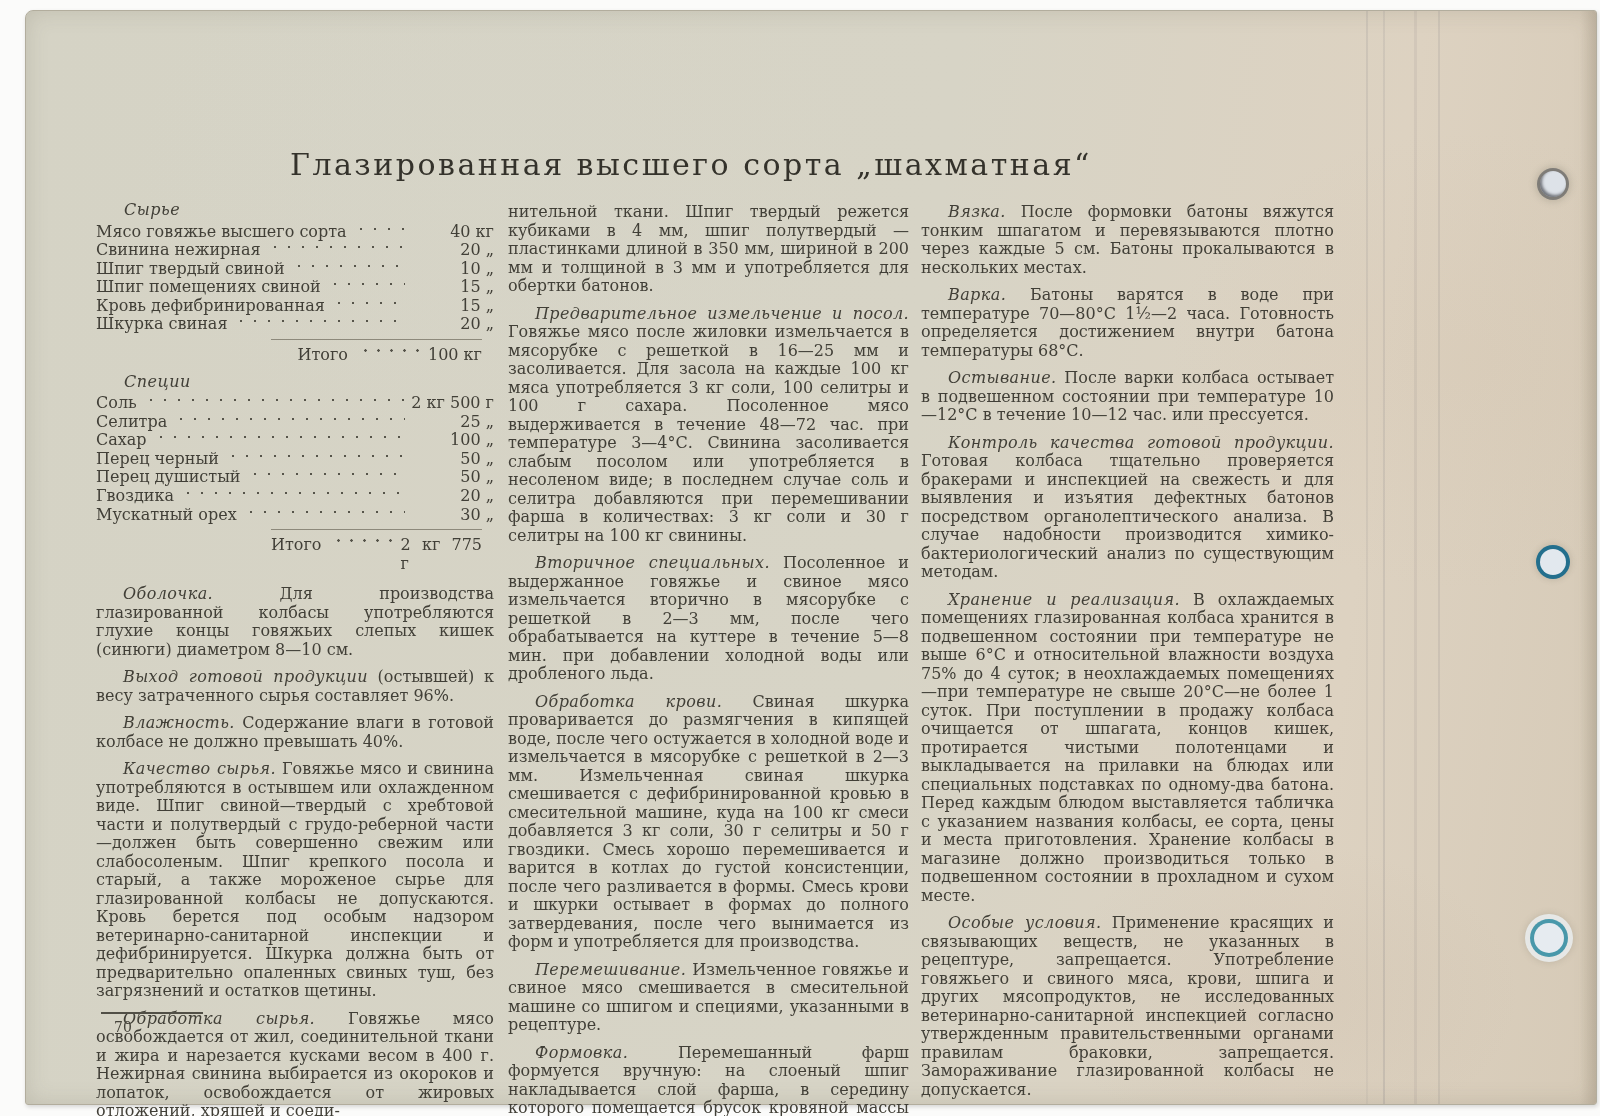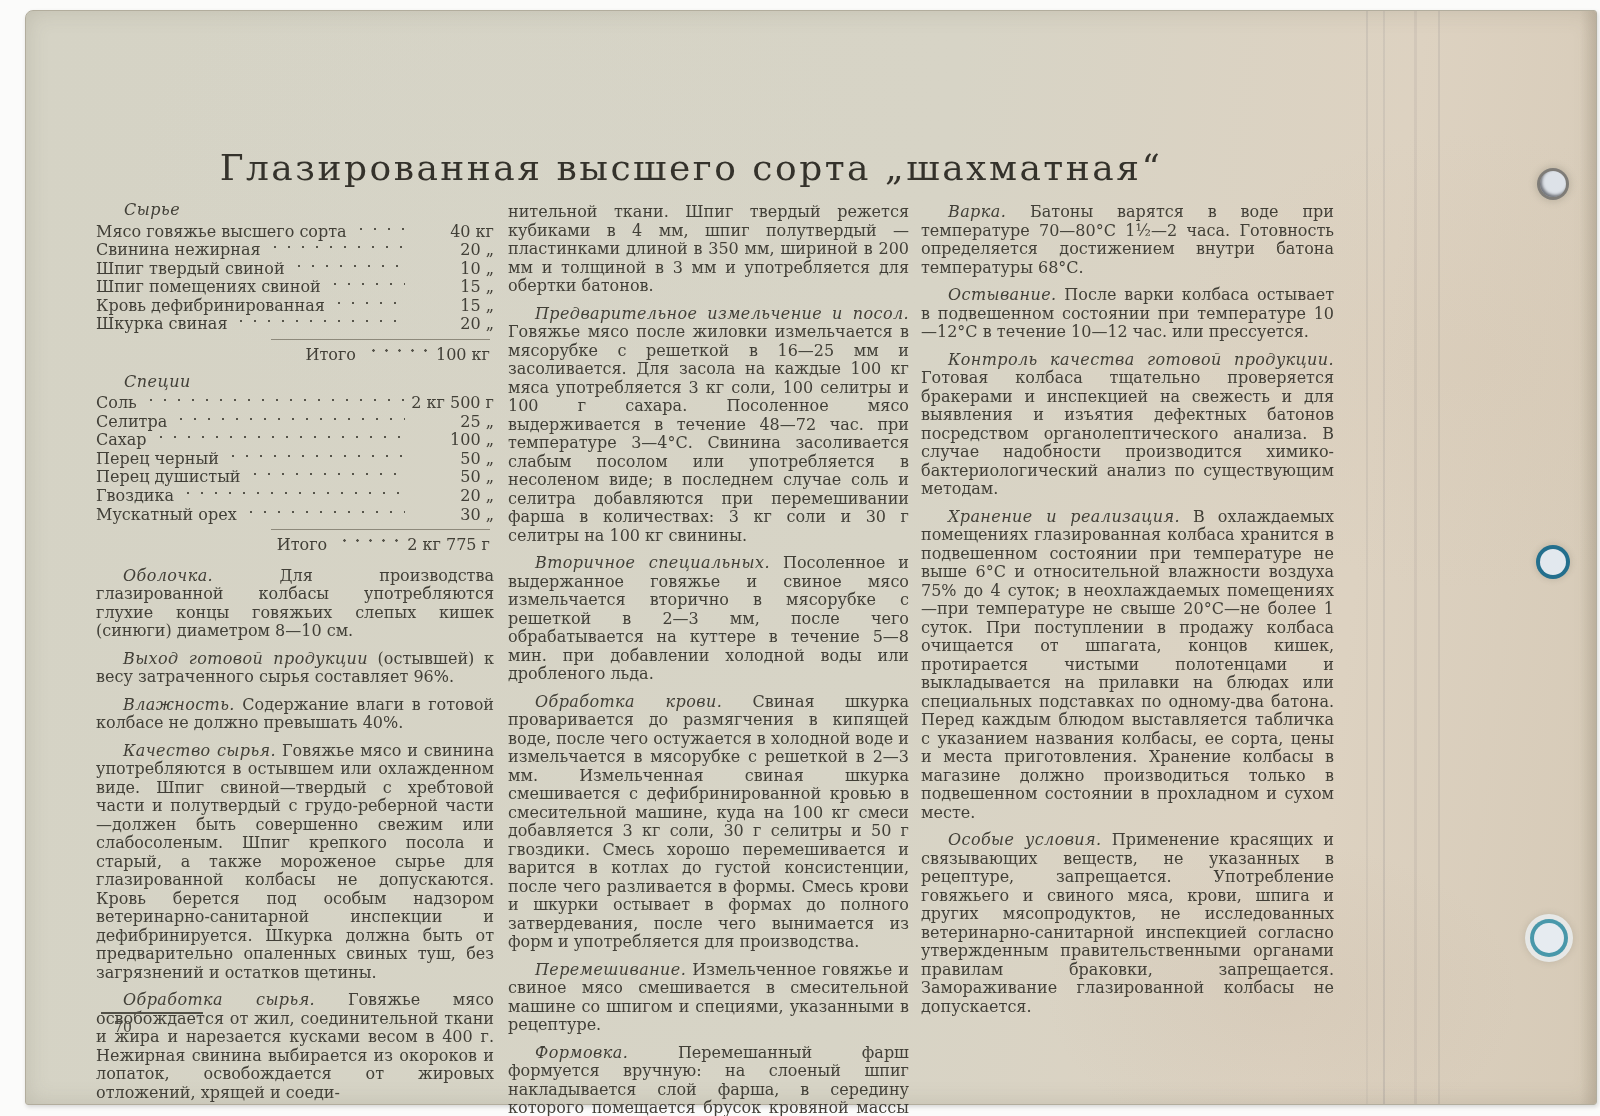--- a/index.html
+++ b/index.html
@@ -15,40 +15,40 @@
       radial-gradient(ellipse 420px 320px at 92% 32%, rgba(205,185,160,0.14), transparent 72%),
       radial-gradient(ellipse 500px 380px at 30% 15%, rgba(215,215,205,0.20), transparent 75%),
       linear-gradient(97deg,#d5d3c5 0%,#d7d4c6 55%,#ddd2c1 82%,#d6cab7 100%);
     border:1px solid #b2ad9d;
     border-radius:8px 3px 3px 3px;
     box-shadow: inset 0 0 22px rgba(95,88,70,0.18), 1px 2px 4px rgba(0,0,0,0.15);
     color:#3e3c35;
   }
   .title{
     position:absolute;top:136px;left:45px;width:1240px;text-align:center;
-    font-size:36px;letter-spacing:2.5px;color:#34322b;white-space:nowrap;
+    font-size:30px;letter-spacing:2.5px;color:#34322b;white-space:nowrap;
   }
   .col{
     position:absolute;font-size:16px;line-height:18.5px;text-align:justify;
     color:#413f37;
   }
   .col1{left:70px;top:190px;width:398px;}
   .col2{left:482px;top:192px;width:401px;}
   .col3{left:895px;top:192px;width:413px;}
   .list-heading{font-style:italic;padding-left:28px;margin:0 0 3px 0;letter-spacing:0.5px;}
   .spice-heading{margin-top:8px;}
   .ing-row{display:flex;align-items:flex-start;height:18.6px;white-space:nowrap;}
   .ing-name{flex:0 0 auto;}
   .leader{
     flex:1 1 auto;height:1em;margin:0 5px;
     background-image:radial-gradient(circle,#56544a 1.1px,transparent 1.5px);
     background-size:14px 14px;background-repeat:repeat-x;background-position:2px calc(100% - 3px);
   }
   .qty{flex:0 0 auto;min-width:84px;text-align:right;white-space:nowrap;}
-  .total-block{border-top:1px solid #8d897b;margin:5px 4px 2px 175px;padding-top:4px;}
+  .total-block{border-top:1px solid #8d897b;margin:5px 12px 2px 175px;padding-top:4px;}
   .total-row{display:flex;justify-content:flex-end;align-items:baseline;}
   .total-label{margin-right:6px;}
   .total-leader{
     width:64px;height:1em;margin:0 5px;
     background-image:radial-gradient(circle,#56544a 1.1px,transparent 1.5px);
     background-size:13px 13px;background-repeat:repeat-x;background-position:0 calc(100% - 3px);
   }
   .paras{margin-top:12px;}
   .para{margin:0 0 9px 0;text-indent:27px;}
   .para .lead{font-style:italic;letter-spacing:0.4px;}
@@ -186,20 +186,21 @@
         <p class="para"><i class="lead">Предварительное измельчение и посол.</i> <span>Говяжье мясо после жиловки измельчается в мясорубке с решеткой в 16—25 мм и засоливается. Для засола на каждые 100 кг мяса употребляется 3 кг соли, 100 селитры и 100 г сахара. Посоленное мясо выдерживается в течение 48—72 час. при температуре 3—4°С. Свинина засоливается слабым посолом или употребляется в несоленом виде; в последнем случае соль и селитра добавляются при перемешивании фарша в количествах: 3 кг соли и 30 г селитры на 100 кг свинины.</span></p>
         <p class="para"><i class="lead">Вторичное специальных.</i> <span>Посоленное и выдержанное говяжье и свиное мясо измельчается вторично в мясорубке с решеткой в 2—3 мм, после чего обрабатывается на куттере в течение 5—8 мин. при добавлении холодной воды или дробленого льда.</span></p>
         <p class="para"><i class="lead">Обработка крови.</i> <span>Свиная шкурка проваривается до размягчения в кипящей воде, после чего остужается в холодной воде и измельчается в мясорубке с решеткой в 2—3 мм. Измельченная свиная шкурка смешивается с дефибринированной кровью в смесительной машине, куда на 100 кг смеси добавляется 3 кг соли, 30 г селитры и 50 г гвоздики. Смесь хорошо перемешивается и варится в котлах до густой консистенции, после чего разливается в формы. Смесь крови и шкурки остывает в формах до полного затвердевания, после чего вынимается из форм и употребляется для производства.</span></p>
         <p class="para"><i class="lead">Перемешивание.</i> <span>Измельченное говяжье и свиное мясо смешивается в смесительной машине со шпигом и специями, указанными в рецептуре.</span></p>
         <p class="para"><i class="lead">Формовка.</i> <span>Перемешанный фарш формуется вручную: на слоеный шпиг накладывается слой фарша, в середину которого помещается брусок кровяной массы и такой же брусок шпига. Батон обертывается в шпиг и вкладывается в оболочку.</span></p>
       </div>
   </div>
 
   <div class="col col3">
     <div class="paras" style="margin-top:0;">
+        <p class="para"><i class="lead">Вязка.</i> <span>После формовки батоны вяжутся тонким шпагатом и перевязываются плотно через каждые 5 см. Батоны прокалываются в нескольких местах.</span></p>
         <p class="para"><i class="lead">Варка.</i> <span>Батоны варятся в воде при температуре 70—80°С 1½—2 часа. Готовность определяется достижением внутри батона температуры 68°С.</span></p>
         <p class="para"><i class="lead">Остывание.</i> <span>После варки колбаса остывает в подвешенном состоянии при температуре 10—12°С в течение 10—12 час. или прессуется.</span></p>
         <p class="para"><i class="lead">Контроль качества готовой продукции.</i> <span>Готовая колбаса тщательно проверяется бракерами и инспекцией на свежесть и для выявления и изъятия дефектных батонов посредством органолептического анализа. В случае надобности производится химико-бактериологический анализ по существующим методам.</span></p>
         <p class="para"><i class="lead">Хранение и реализация.</i> <span>В охлаждаемых помещениях глазированная колбаса хранится в подвешенном состоянии при температуре не выше 6°С и относительной влажности воздуха 75% до 4 суток; в неохлаждаемых помещениях—при температуре не свыше 20°С—не более 1 суток. При поступлении в продажу колбаса очищается от шпагата, концов кишек, протирается чистыми полотенцами и выкладывается на прилавки на блюдах или специальных подставках по одному-два батона. Перед каждым блюдом выставляется табличка с указанием названия колбасы, ее сорта, цены и места приготовления. Хранение колбасы в магазине должно производиться только в подвешенном состоянии в прохладном и сухом месте.</span></p>
         <p class="para"><i class="lead">Особые условия.</i> <span>Применение красящих и связывающих веществ, не указанных в рецептуре, запрещается. Употребление говяжьего и свиного мяса, крови, шпига и других мясопродуктов, не исследованных ветеринарно-санитарной инспекцией согласно утвержденным правительственными органами правилам браковки, запрещается. Замораживание глазированной колбасы не допускается.</span></p>
       </div>
   </div>
 
   <div class="footer-rule"></div>
   <div class="page-num">70</div>

